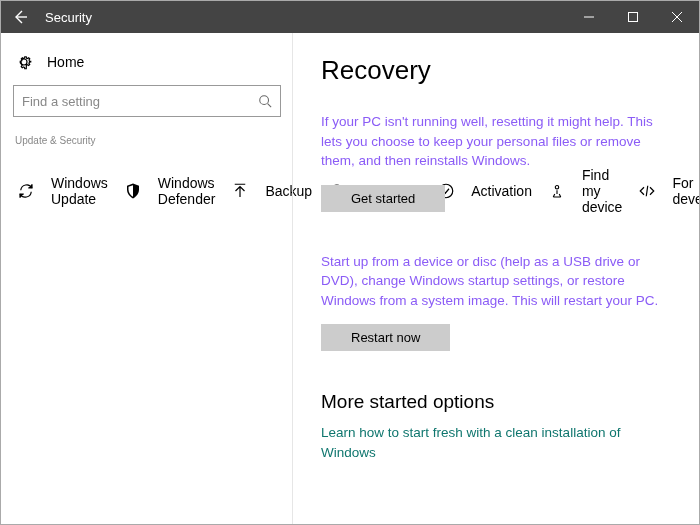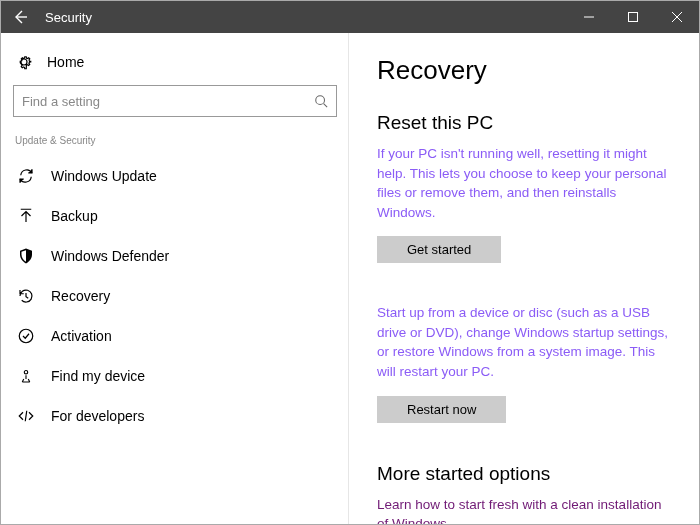--- a/index.html
+++ b/index.html
@@ -36,21 +36,21 @@
     display: flex; align-items: center; justify-content: center;
     font-size: 12px;
     font-family: "Segoe UI Symbol", sans-serif;
   }
   .body {
     display: flex;
     height: calc(100% - 32px);
     background: #fff;
   }
   .sidebar {
-    width: 348px;
+    width: 292px;
     padding: 14px 8px 0 8px;
     display: flex;
     flex-direction: column;
   }
   .home-row {
     display: flex; align-items: center;
     gap: 14px;
     padding: 6px 6px 14px 6px;
     font-size: 14px;
   }
@@ -68,21 +68,21 @@
     flex: 1; font-size: 13px;
     color: #7f1d1d;
     background: transparent;
   }
   .search input::placeholder { color: #888; }
   .section-label {
     color: #888;
     font-size: 10px;
     padding: 0 6px 10px 6px;
   }
-  .nav { display: flex; flex-direction: column; }
+  .nav { display: flex; flex-direction: row; }
   .nav-item {
     display: flex; align-items: center;
     gap: 16px;
     padding: 11px 8px;
     font-size: 14px;
     cursor: default;
   }
   .nav-item .ic { width: 18px; height: 18px; display:flex; align-items:center; justify-content:center; }
   .content {
     flex: 1;
@@ -101,21 +101,21 @@
     font-size: 19px;
     margin-bottom: 10px;
   }
   .content p {
     font-size: 13.5px;
     line-height: 1.45;
     margin-bottom: 14px;
     color: #8b5cf6;
     max-width: 360px;
   }
-  .content .hint { color: #701a75; }
+  .content .hint { color: #0f766e; }
   .btn {
     background: #ccc;
     border: none;
     font-size: 13px;
     padding: 6px 30px;
     cursor: default;
     font-family: inherit;
   }
   .block { margin-bottom: 40px; }
   svg { display:block; }
@@ -178,37 +178,37 @@
             <svg width="18" height="18" viewBox="0 0 24 24">
               <path fill="none" stroke="#000" stroke-width="1.6" d="M20 8a8 8 0 0 0-15 3M4 16a8 8 0 0 0 15-3"></path>
               <path stroke="#000" stroke-width="1.6" d="M20 3v5h-5M4 21v-5h5"></path>
             </svg>
           </span>
         <span>Windows Update</span>
       </div>
       <div class="nav-item">
         <span class="ic">
             <svg width="18" height="18" viewBox="0 0 24 24">
-              <path stroke="#000" fill="none" stroke-width="1.6" d="M12 20V6M6 12l6-6 6 6M5 3h14"></path>
-            </svg>
-          </span>
-        <span>Backup</span>
-      </div>
-      <div class="nav-item">
-        <span class="ic">
-            <svg width="18" height="18" viewBox="0 0 24 24">
               <path fill="#000" d="M12 2l8 3v5c0 5-3.4 9.3-8 12-4.6-2.7-8-7-8-12V5l8-3z"></path>
               <path fill="#fff" d="M12 4.2 6 6.4v3.6c0 4 2.6 7.6 6 9.8V4.2z"></path>
             </svg>
           </span>
         <span>Windows Defender</span>
       </div>
       <div class="nav-item">
         <span class="ic">
             <svg width="18" height="18" viewBox="0 0 24 24">
+              <path stroke="#000" fill="none" stroke-width="1.6" d="M12 20V6M6 12l6-6 6 6M5 3h14"></path>
+            </svg>
+          </span>
+        <span>Backup</span>
+      </div>
+      <div class="nav-item">
+        <span class="ic">
+            <svg width="18" height="18" viewBox="0 0 24 24">
               <path fill="none" stroke="#000" stroke-width="1.6" d="M4 12a8 8 0 1 1 2.3 5.7M4 4v5h5M12 8v5l3 2"></path>
             </svg>
           </span>
         <span>Recovery</span>
       </div>
       <div class="nav-item">
         <span class="ic">
             <svg width="18" height="18" viewBox="0 0 24 24">
               <circle cx="12" cy="12" r="9" fill="none" stroke="#000" stroke-width="1.6"></circle>
               <path d="M8 12l3 3 5-6" fill="none" stroke="#000" stroke-width="1.6"></path>
@@ -233,27 +233,26 @@
           </span>
         <span>For developers</span>
       </div>
     </div>
   </div>
 
   <div class="content">
     <h1>Recovery</h1>
 
     <div class="block">
-      <h2>Reset this PC</h2>
       <p>If your PC isn't running well, resetting it might help. This lets you choose to keep your personal files or remove them, and then reinstalls Windows.</p>
       <button class="btn">Get started</button>
     </div>
 
     <div class="block">
-      <p>Start up from a device or disc (such as a USB drive or DVD), change Windows startup settings, or restore Windows from a system image. This will restart your PC.</p>
+      <p>Start up from a device or disc (help as a USB drive or DVD), change Windows startup settings, or restore Windows from a system image. This will restart your PC.</p>
       <button class="btn">Restart now</button>
     </div>
 
     <div class="block">
       <h2>More started options</h2>
       <p class="hint">Learn how to start fresh with a clean installation of Windows</p>
     </div>
   </div>
 </div>
 

